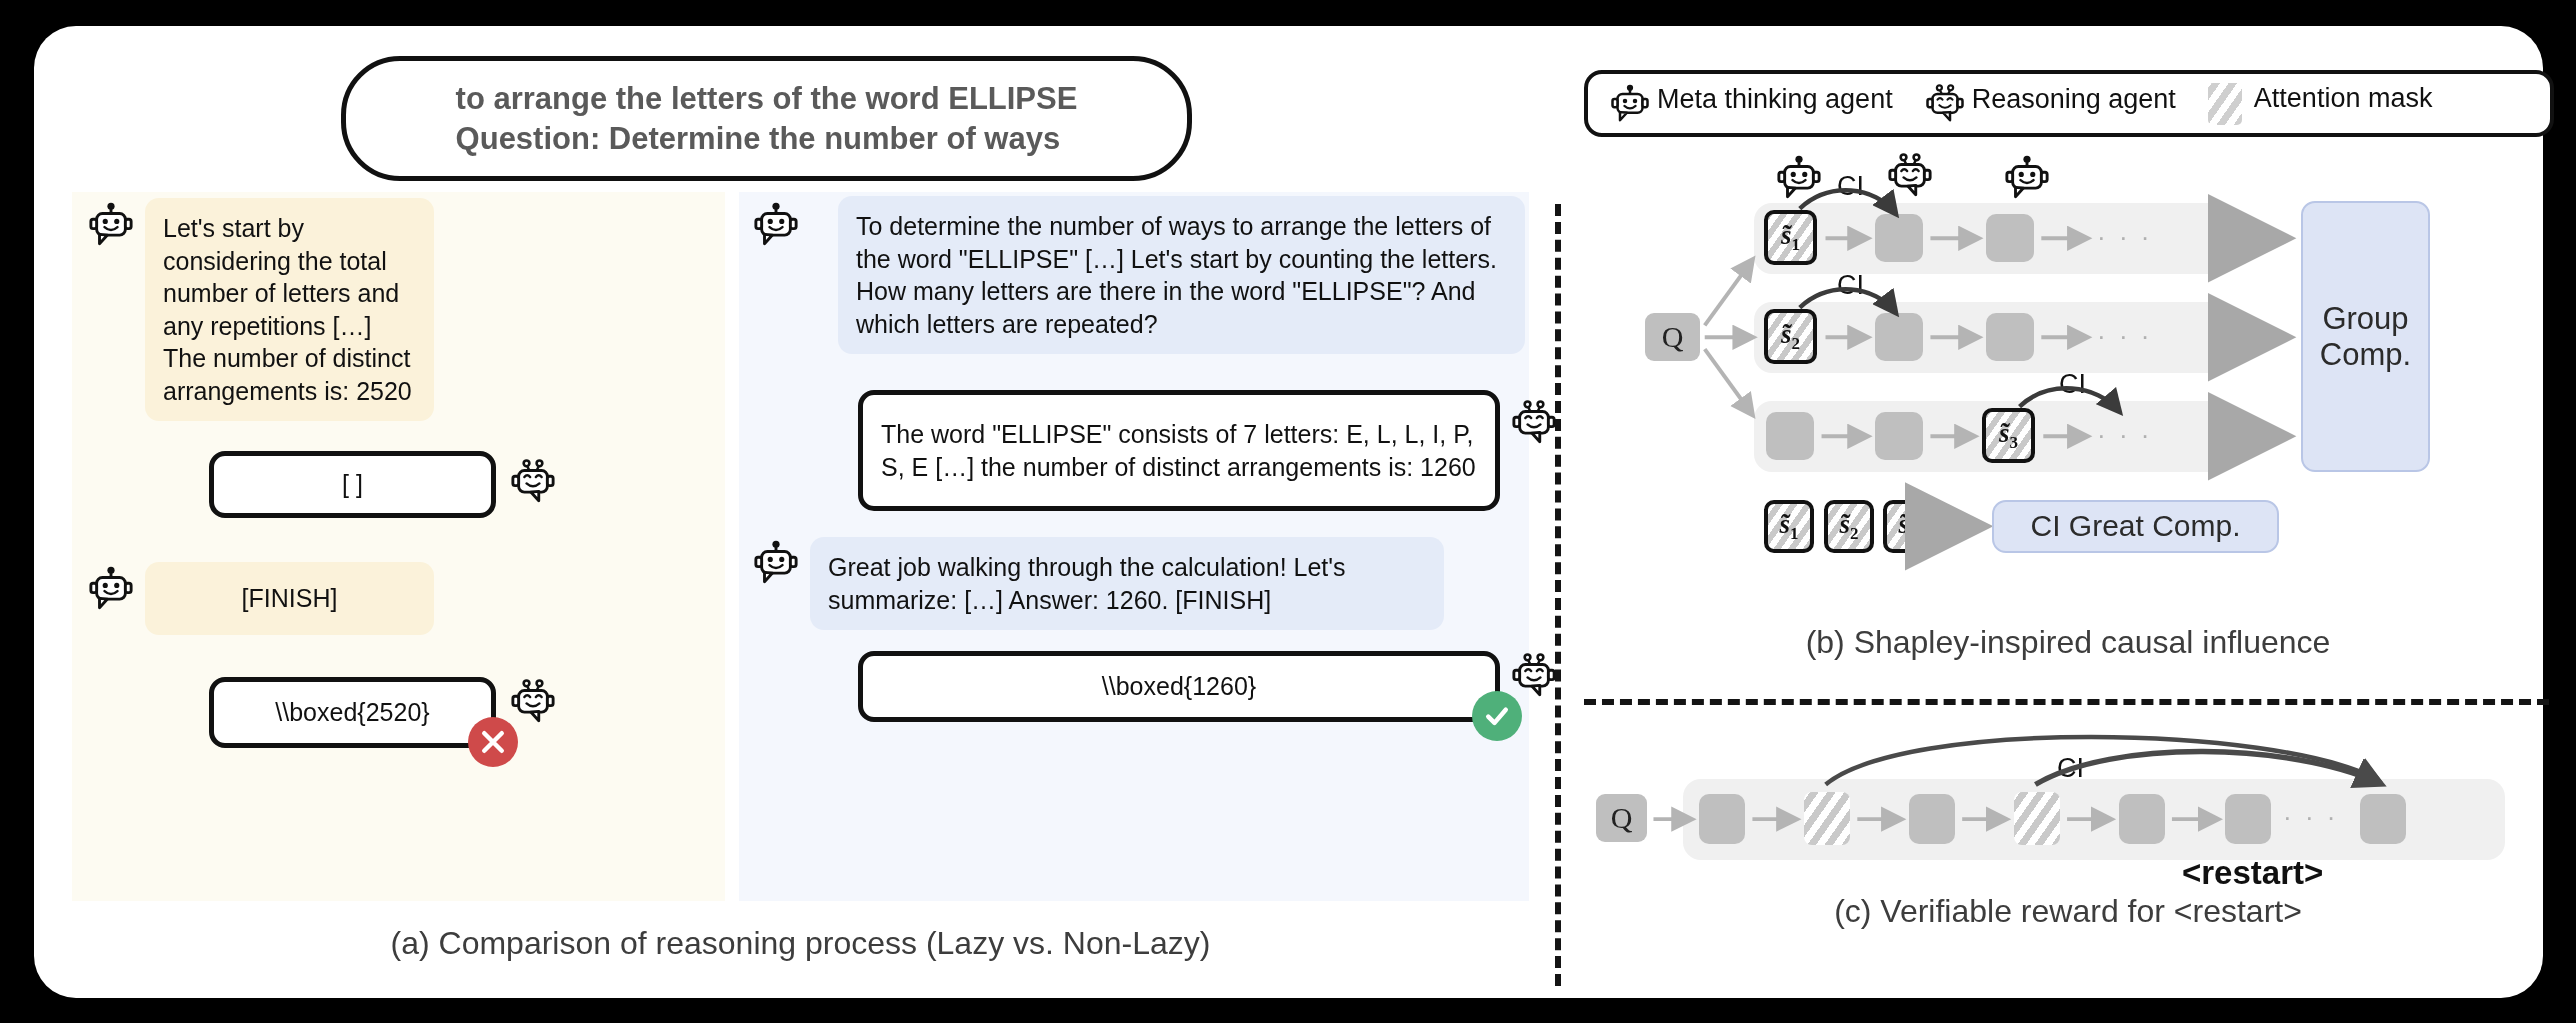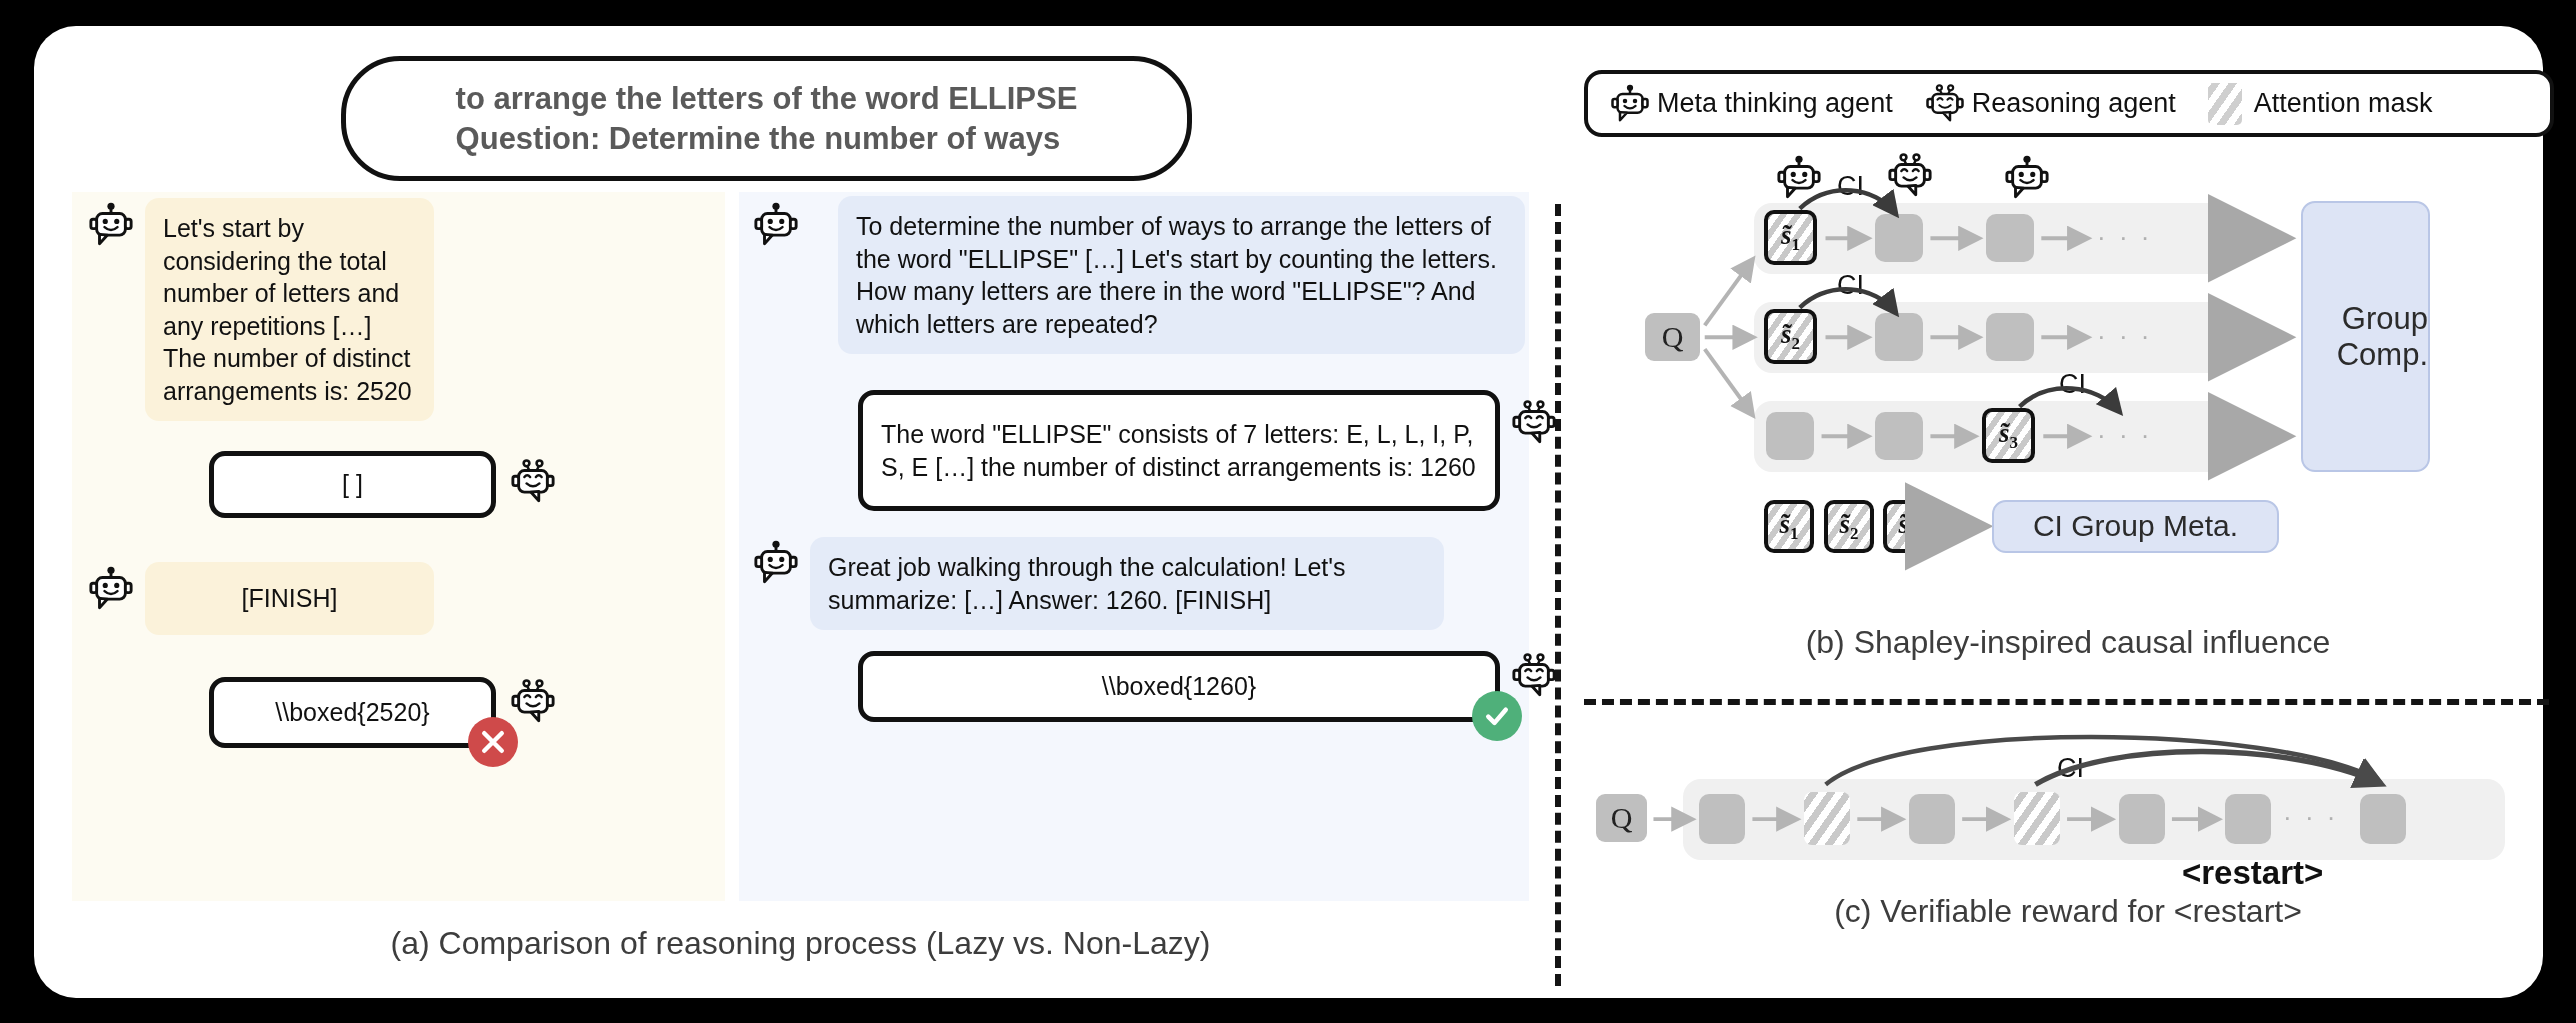--- a/index.html
+++ b/index.html
@@ -63,21 +63,21 @@
                border-left: 6px dashed #141414; }
 
   
   #panel-bc { position: absolute; left: 1544px; top: 0px; width: 990px; height: 972px; }
 
   #legend {
     position: absolute; left: 6px; top: 44px; width: 970px; height: 67px;
     border: 4px solid #111; border-radius: 18px; background: #fff;
     display: flex; align-items: center; gap: 14px; padding: 0 22px;
   }
-  .legend-item { display: flex; align-items: center; gap: 7px; }
+  .legend-item { display: flex; gap: 7px; }
   .legend-item .lbl { font-size: 27px; color: #111; white-space: nowrap; }
   .legend-bot { width: 40px; height: 40px; }
   .legend-bot svg { width: 100%; height: 100%; }
   .legend-mask { width: 34px; height: 42px; border-radius: 5px;
      background: repeating-linear-gradient(-55deg,#cfcfcf 0 7px,#ffffff 7px 14px); }
 
   .node { position: absolute; background: #bfbfbf; border-radius: 10px; }
   .track { position: absolute; background: #f0f0f0; border-radius: 18px; }
   .sbox { position: absolute; border: 4px solid #111; border-radius: 10px;
           background: repeating-linear-gradient(-55deg,#c9c9c9 0 6px,#ffffff 6px 12px);
@@ -420,35 +420,35 @@
 
         <path d="M672 84 L706 84" stroke="#a8a8a8" stroke-width="14" marker-end="url(#abig)"></path>
         <path d="M672 184 L706 184" stroke="#a8a8a8" stroke-width="14" marker-end="url(#abig)"></path>
         <path d="M672 284 L706 284" stroke="#a8a8a8" stroke-width="14" marker-end="url(#abig)"></path>
 
         <path d="M224 54 C254 26, 300 32, 320 58" stroke="#3b3b3b" stroke-width="4.5" fill="none" marker-end="url(#ad)"></path>
         <path d="M224 154 C254 126, 300 132, 320 158" stroke="#3b3b3b" stroke-width="4.5" fill="none" marker-end="url(#ad)"></path>
         <path d="M446 254 C476 226, 524 232, 546 258" stroke="#3b3b3b" stroke-width="4.5" fill="none" marker-end="url(#ad)"></path>
       </svg>
 
-      <div class="bluebox" style="left:723px; top:46px; width:129px; height:271px; font-size:31px; flex-direction:column;text-align:right;">Group Comp.</div>
+      <div class="bluebox" style="left:723px; top:46px; width:129px; height:271px; font-size:31px; flex-direction:column;">Group Comp.</div>
 
       <div class="sbox" style="left:186px; top:345px; width:50px; height:53px;">
         <span>s̃<sub>1</sub></span>
       </div>
       <div class="sbox" style="left:246px; top:345px; width:50px; height:53px;">
         <span>s̃<sub>2</sub></span>
       </div>
       <div class="sbox" style="left:305px; top:345px; width:50px; height:53px;">
         <span>s̃<sub>3</sub></span>
       </div>
       <svg class="arrows" width="990" height="416" viewBox="0 0 1000 420">
         <path d="M370 375 L400 375" stroke="#b4b4b4" stroke-width="14" marker-end="url(#abig)"></path>
       </svg>
-      <div class="bluebox" style="left:414px; top:345px; width:287px; height:53px; font-size:30px;">CI Group Meta.</div>
+      <div class="bluebox" style="left:414px; top:345px; width:287px; height:53px; font-size:30px;">CI Great Comp.</div>
     </div>
 
     <div class="caption" style="top:598px; left:0; width:980px;">(b) Shapley-inspired causal influence</div>
 
     <div id="h-divider"></div>
 
     <div style="position:absolute; left:0; top:711px; width:990px; height:188px;">
 
       <div class="track" style="left:105px; top:42px; width:822px; height:81px;"></div>
 

